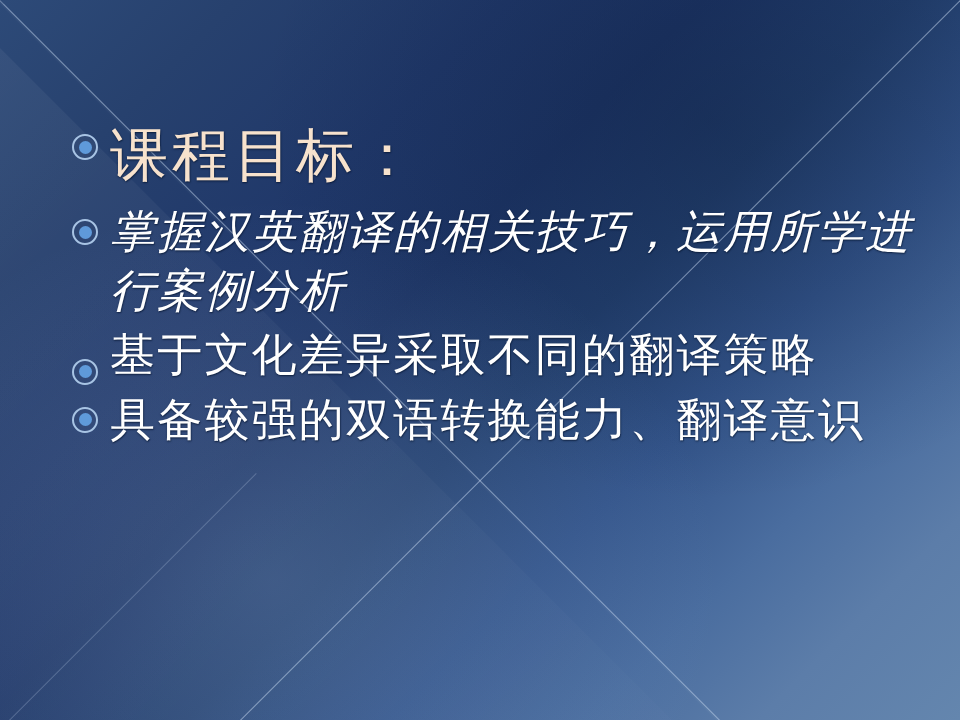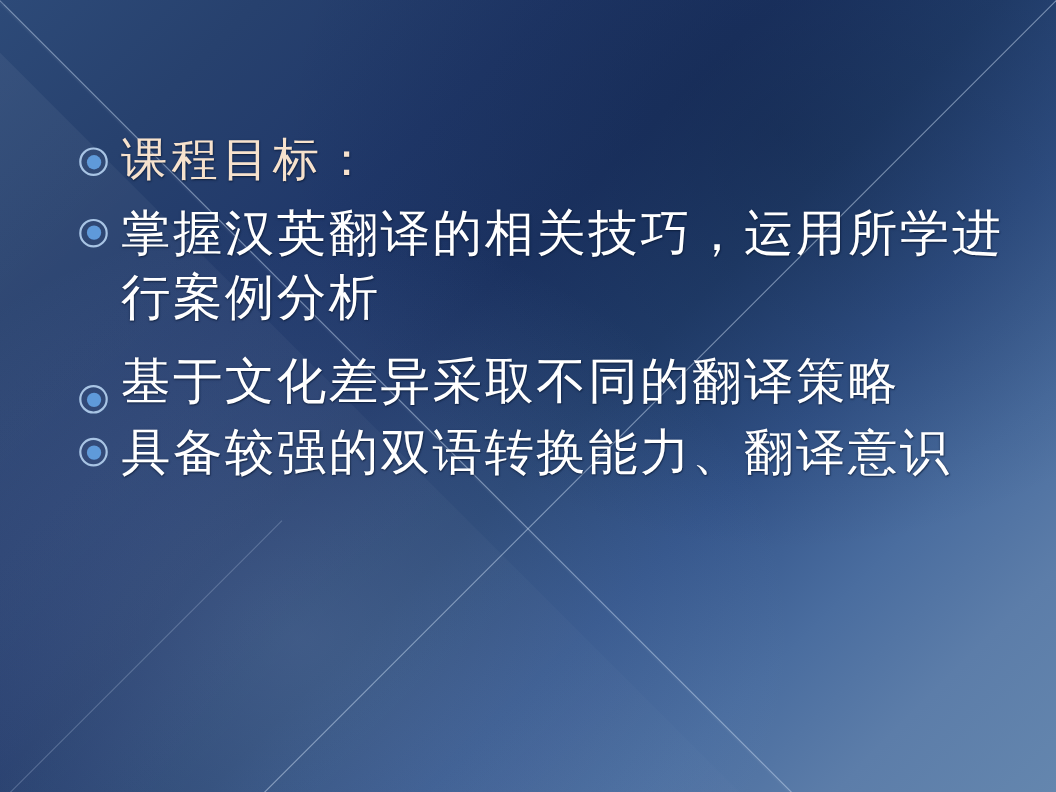--- a/index.html
+++ b/index.html
@@ -188,30 +188,30 @@
     letter-spacing: 2.2px;
     font-family: "DejaVu Serif", "Liberation Serif", serif;
     text-shadow:
        0 1px 2px rgba(8, 22, 48, 0.55),
        1px 1px 1px rgba(8, 22, 48, 0.35);
     white-space: pre-wrap;
   }
 
   .bullet-text.title {
     color: #f7e2cd;
-    font-size: 42px;
+    font-size: 58px;
     letter-spacing: 4px;
     text-shadow:
        0 1px 2px rgba(8, 22, 48, 0.55),
        1px 1px 1px rgba(8, 22, 48, 0.35);
   }
 
   
   .row-0 { margin-bottom: 10px; }
-  .row-1 { margin-bottom: 18px; }
+  .row-1 { margin-bottom: 6px; font-style: italic; }
   .row-2 { margin-bottom: 6px; align-items: flex-end; }
   .row-3 { margin-bottom: 0; }
 </style>
 </head>
 <body>
 
 <div id="slide">
 
   <div class="bg-layer">
     <div class="shade-topright"></div>

